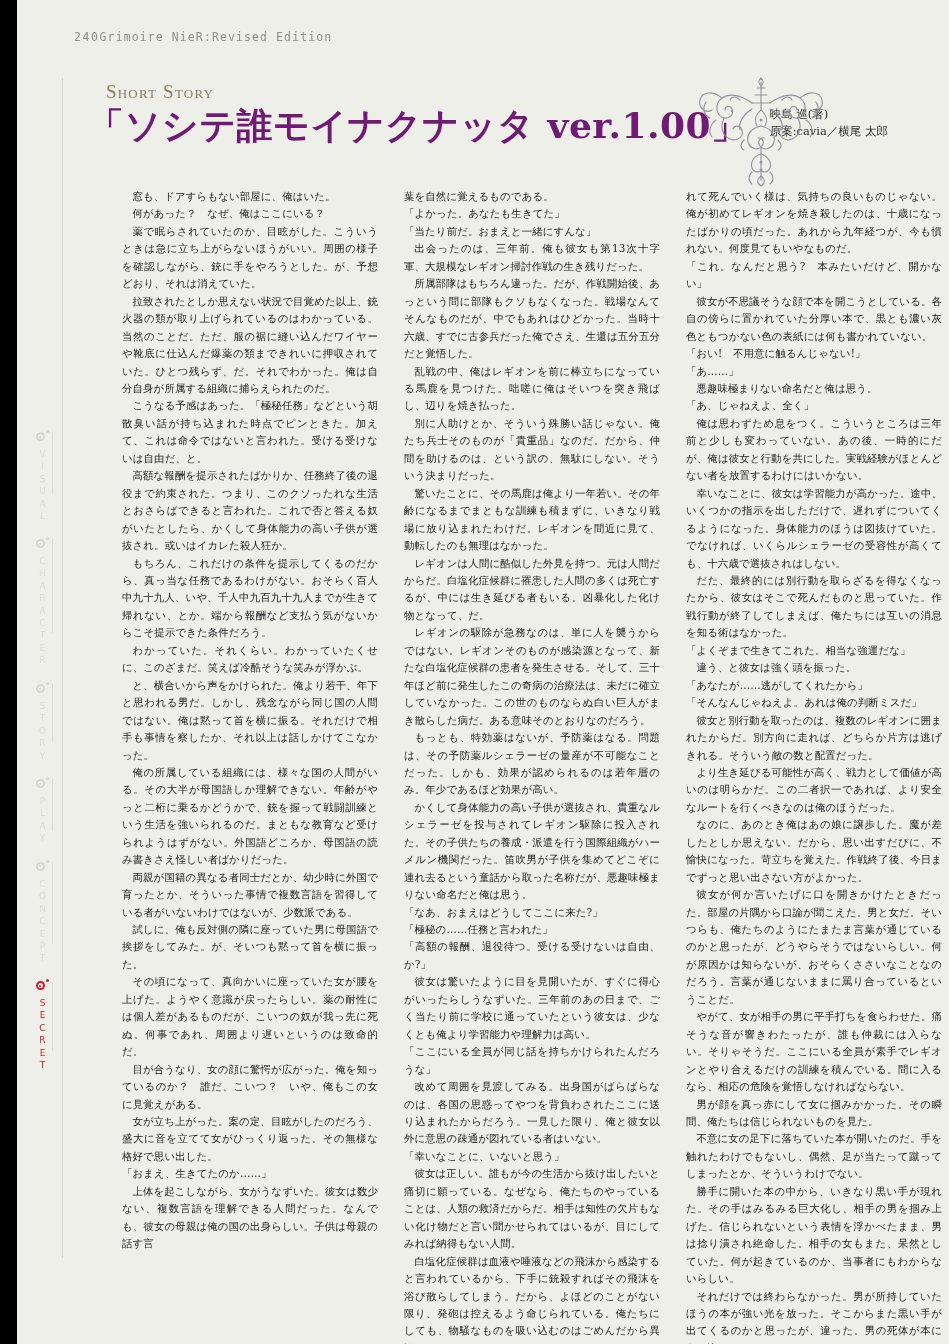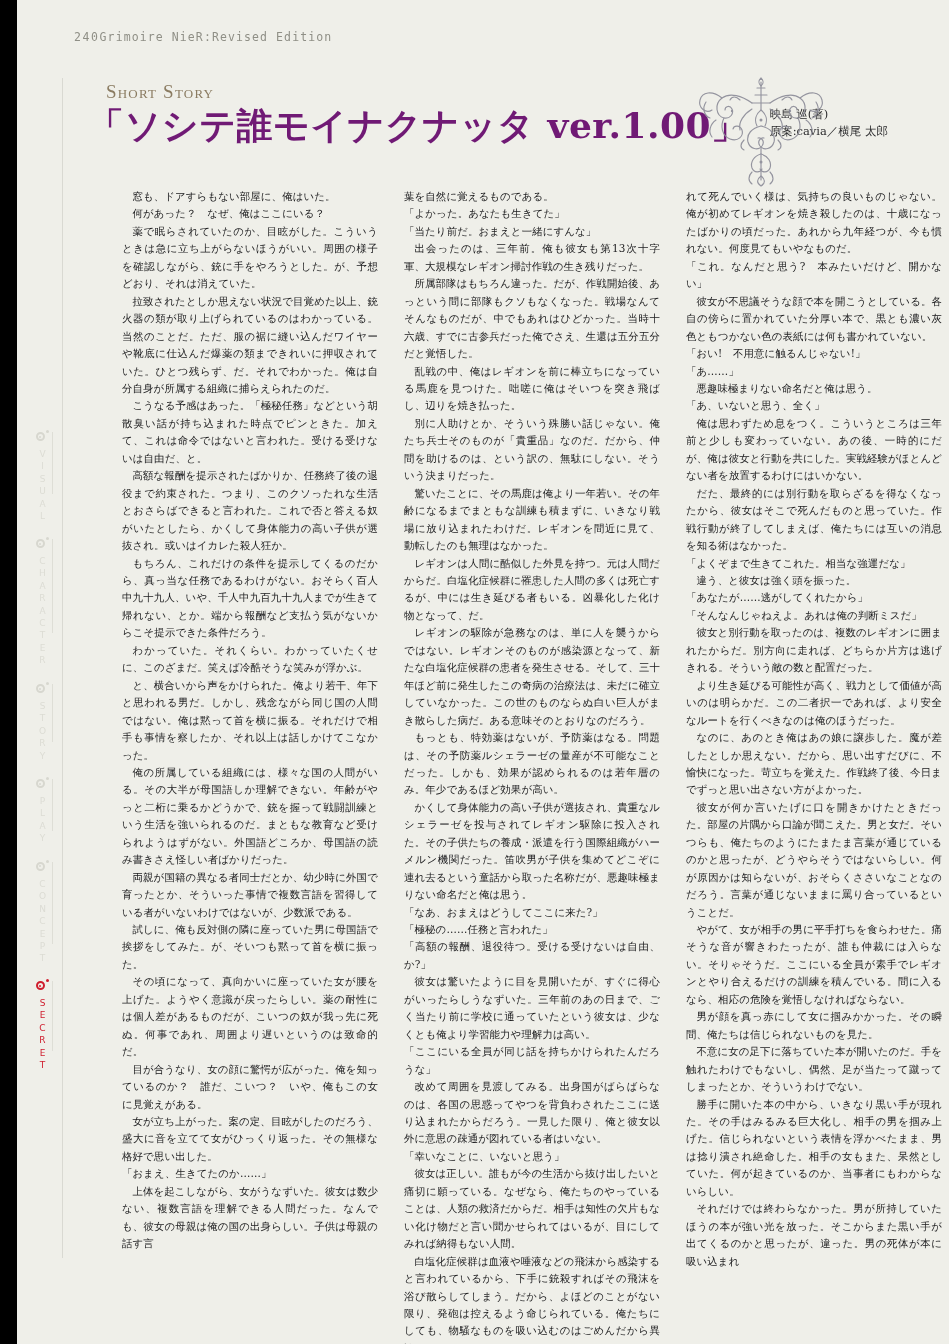--- a/index.html
+++ b/index.html
@@ -369,22 +369,23 @@
 
     </div>
 
     <div class="col" id="col-3">
       <p class="noindent">れて死んでいく様は、気持ちの良いものじゃない。俺が初めてレギオンを焼き殺したのは、十歳になったばかりの頃だった。あれから九年経つが、今も慣れない。何度見てもいやなものだ。</p>
       <p class="quote">「これ。なんだと思う?　本みたいだけど、開かない」</p>
       <p>彼女が不思議そうな顔で本を開こうとしている。各自の傍らに置かれていた分厚い本で、黒とも濃い灰色ともつかない色の表紙には何も書かれていない。</p>
       <p class="quote">「おい!　不用意に触るんじゃない!」</p>
       <p class="quote">「あ……」</p>
       <p>悪趣味極まりない命名だと俺は思う。</p>
-      <p class="quote">「あ、いないと思う、全く」</p>
+      <p class="quote">「あ、じゃねえよ、全く」</p>
       <p>俺は思わずため息をつく。こういうところは三年前と少しも変わっていない。あの後、一時的にだが、俺は彼女と行動を共にした。実戦経験がほとんどない者を放置するわけにはいかない。</p>
+      <p>幸いなことに、彼女は学習能力が高かった。途中、いくつかの指示を出しただけで、遅れずについてくるようになった。身体能力のほうは図抜けていた。でなければ、いくらルシェラーゼの受容性が高くても、十六歳で選抜されはしない。</p>
       <p>だた、最終的には別行動を取らざるを得なくなったから、彼女はそこで死んだものと思っていた。作戦行動が終了してしまえば、俺たちには互いの消息を知る術はなかった。</p>
       <p class="quote">「よくぞまで生きてこれた。相当な強運だな」</p>
       <p>違う、と彼女は強く頭を振った。</p>
       <p class="quote">「あなたが……逃がしてくれたから」</p>
       <p class="quote">「そんなんじゃねえよ。あれは俺の判断ミスだ」</p>
       <p>彼女と別行動を取ったのは、複数のレギオンに囲まれたからだ。別方向に走れば、どちらか片方は逃げきれる。そういう敵の数と配置だった。</p>
       <p>より生き延びる可能性が高く、戦力として価値が高いのは明らかだ。この二者択一であれば、より安全なルートを行くべきなのは俺のほうだった。</p>
       <p>なのに、あのとき俺はあの娘に譲歩した。魔が差したとしか思えない。だから、思い出すだびに、不愉快になった。苛立ちを覚えた。作戦終了後、今日までずっと思い出さない方がよかった。</p>
       <p>彼女が何か言いたげに口を開きかけたときだった。部屋の片隅から口論が聞こえた。男と女だ。そいつらも、俺たちのようにたまたま言葉が通じているのかと思ったが、どうやらそうではないらしい。何が原因かは知らないが、おそらくささいなことなのだろう。言葉が通じないままに罵り合っているということだ。</p>
       <p>やがて、女が相手の男に平手打ちを食らわせた。痛そうな音が響きわたったが、誰も仲裁には入らない。そりゃそうだ。ここにいる全員が素手でレギオンとやり合えるだけの訓練を積んでいる。間に入るなら、相応の危険を覚悟しなければならない。</p>

